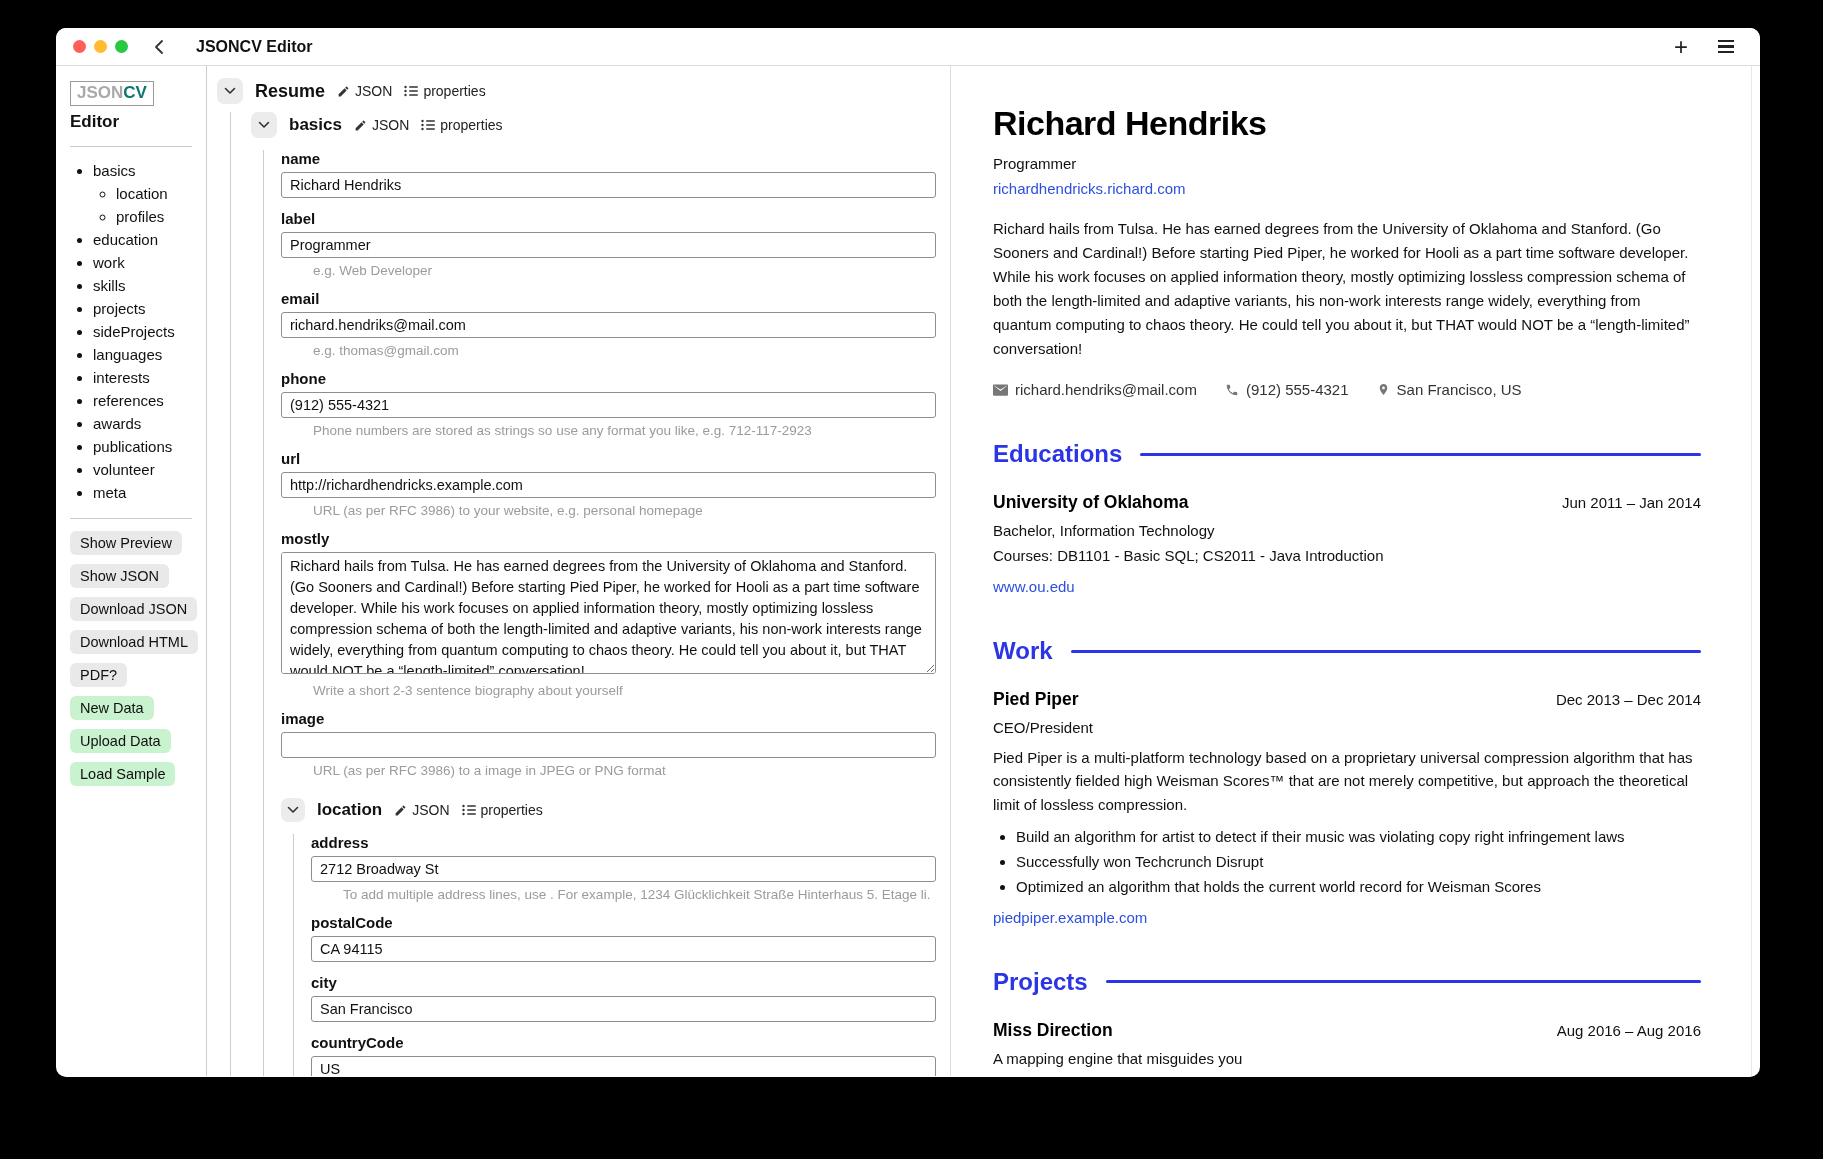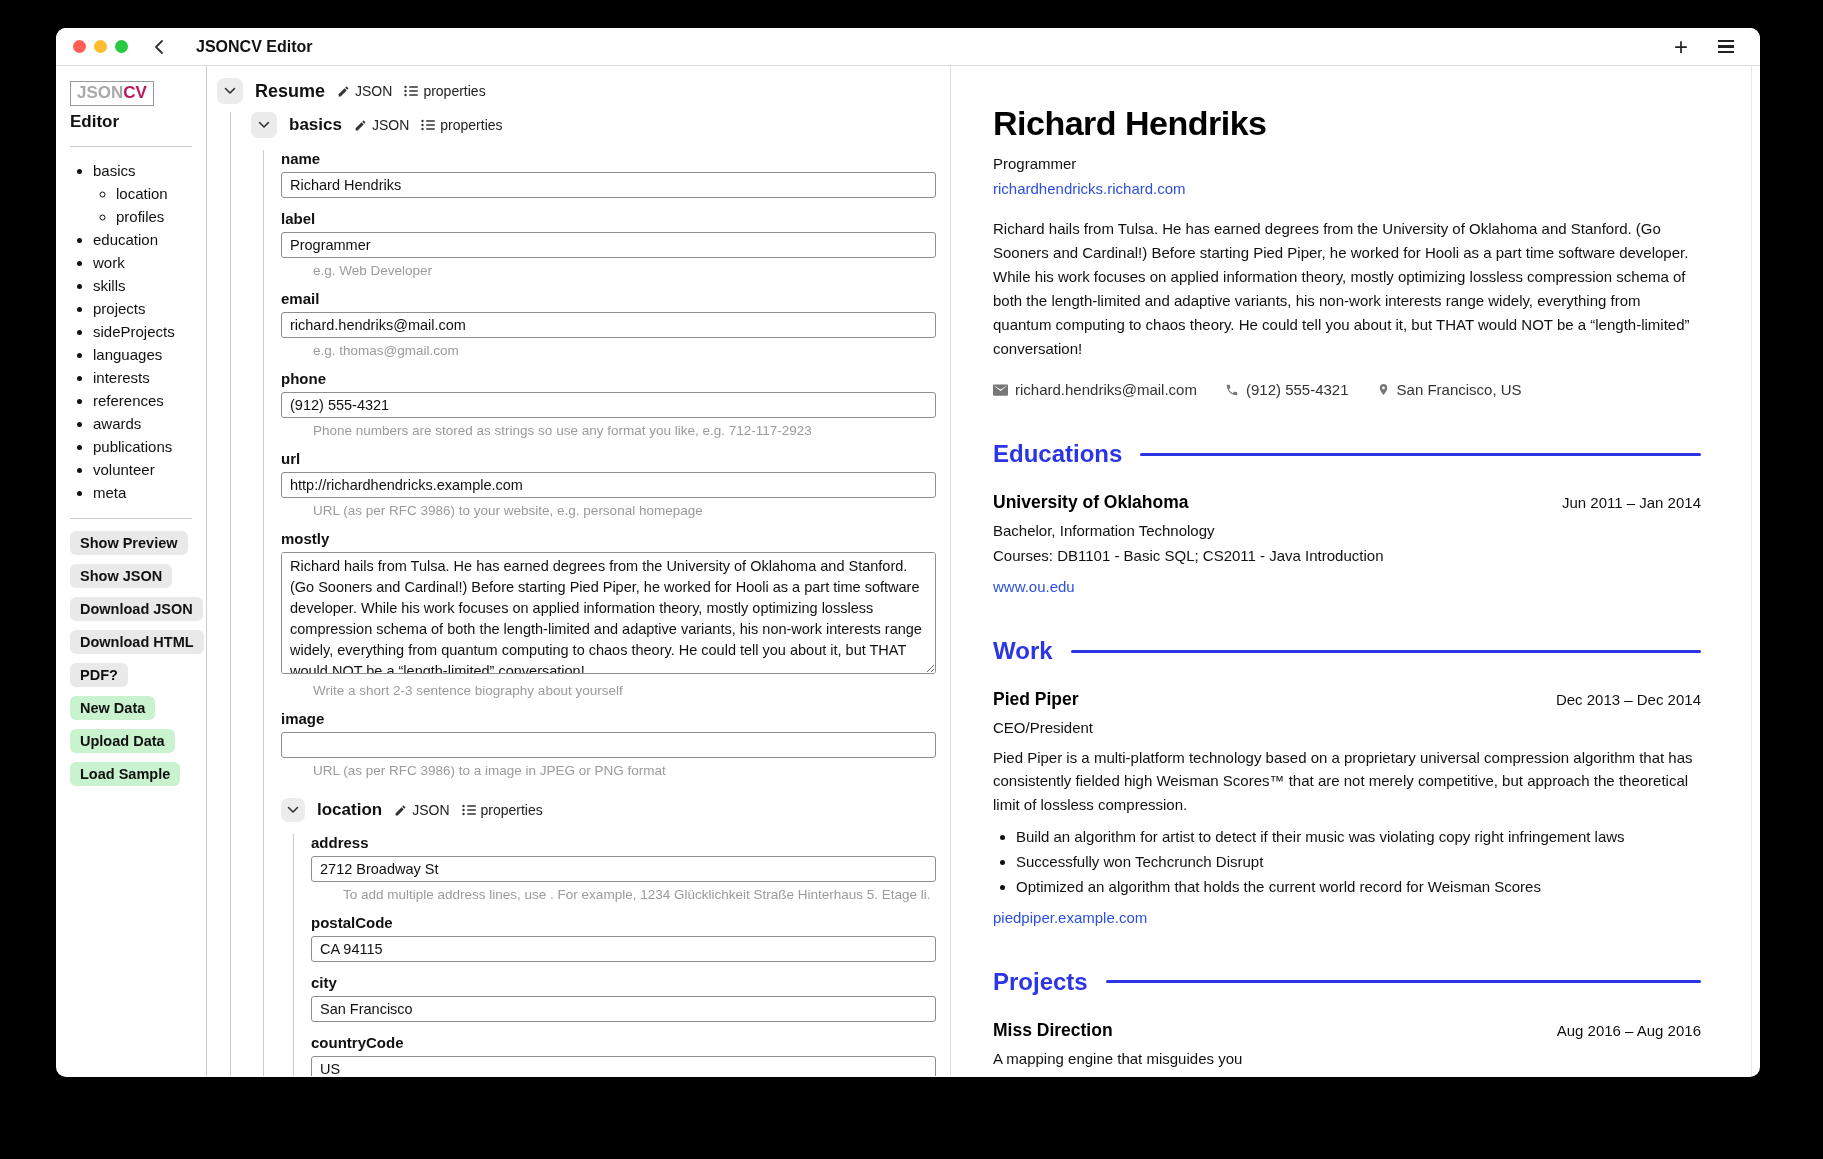--- a/index.html
+++ b/index.html
@@ -19,28 +19,28 @@
   .menu-btn i { display:block; width:16px; height:2.2px; background:#222; }
 
   
   .main { display:flex; height:1010px; }
   .sidebar { width:151px; border-right:1px solid #ccc; padding:15px 0 0 14px; flex-shrink:0; }
   .editor { width:744px; border-right:1px solid #ddd; padding:12px 14px 0 10px; overflow:hidden; flex-shrink:0; }
   .preview { flex:1; padding:38px 50px 0 42px; overflow:hidden; border-right:1px solid #e8e8e8; margin-right:8px; }
 
   
   .logo-box { display:inline-block; border:1.5px solid #9a9a9a; padding:1px 6px 2px; font-size:17px; font-weight:bold; }
-  .logo-box .g { color:#a9a9a9; } .logo-box .b { color:#be185d; }
+  .logo-box .g { color:#a9a9a9; } .logo-box .b { color:#0f766e; }
   .logo-sub { font-size:17px; font-weight:bold; color:#111; margin-top:6px; }
   .side-hr { border:none; border-top:1px solid #ccc; margin:14px 14px 12px 0; }
   .nav ul { list-style:disc; padding-left:23px; font-size:15px; color:#111; }
   .nav ul ul { list-style:circle; padding-left:23px; }
   .nav li { line-height:23px; cursor:pointer; }
   .side-actions { margin-top:12px; }
-  .side-btn { display:block; margin:9px 0; padding:4px 10px; font-size:14.5px; color:#111; background:#e9e9e9; border:none; border-radius:6px; cursor:pointer; font-family:inherit;font-weight:bold; }
+  .side-btn { display:block; margin:9px 0; padding:4px 10px; font-size:14.5px; color:#111; background:#e9e9e9; border:none; border-radius:6px; cursor:pointer; font-family:inherit; }
   .side-btn.green { background:#c9f2ce; }
 
   
   .sec-head { display:flex; align-items:center; gap:12px; }
   .collapse-btn { width:26px; height:26px; background:#ececec; border:none; border-radius:7px; display:flex; align-items:center; justify-content:center; cursor:pointer; flex-shrink:0; }
   .sec-title { font-size:18px; font-weight:bold; color:#111; }
   .sec-title.sub { font-size:17px; }
   .act { display:flex; align-items:center; gap:5px; font-size:14px; color:#222; cursor:pointer; }
   .sec-body { border-left:1px solid #ccc; margin:8px 0 0 13px; padding-left:20px; }
   .sec-body.inner { margin-left:12px; padding-left:17px; }

